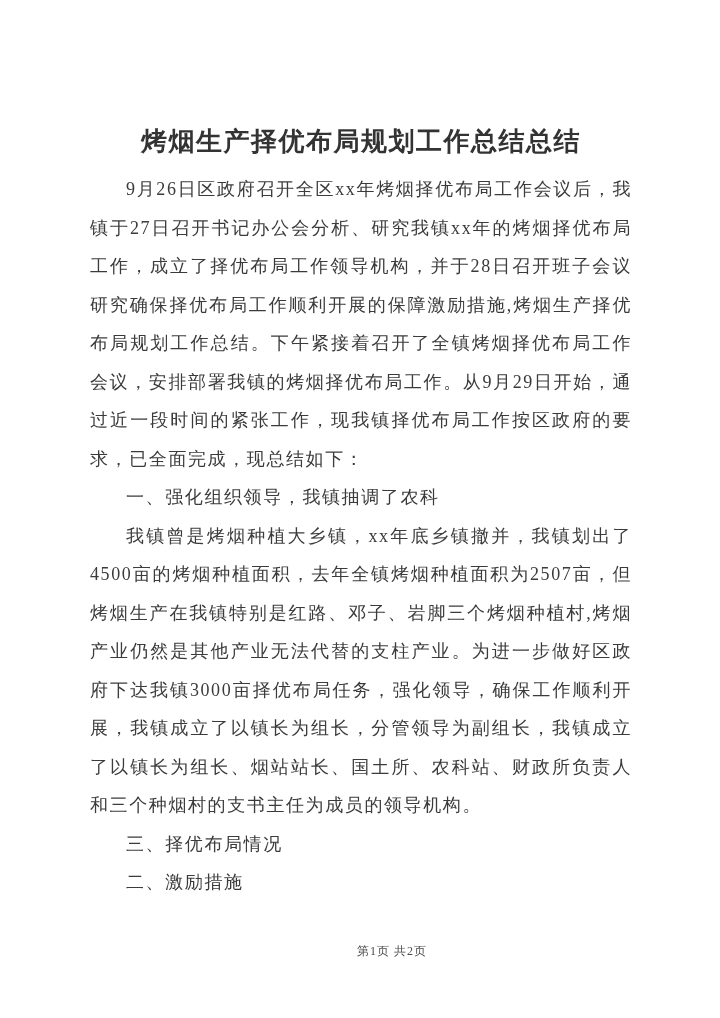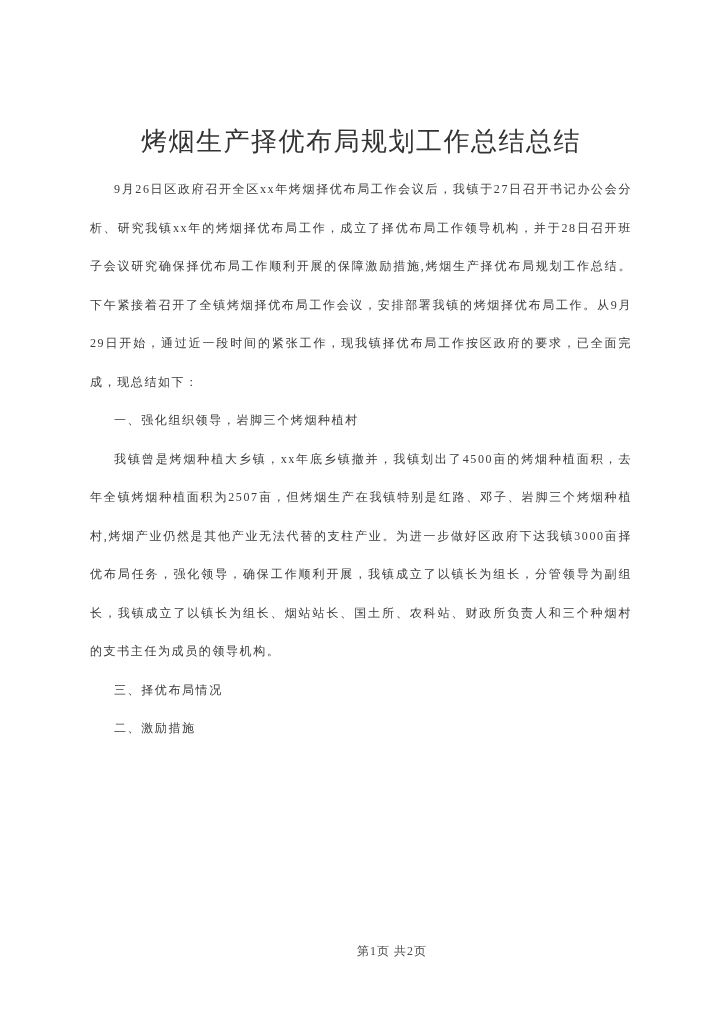--- a/index.html
+++ b/index.html
@@ -17,29 +17,29 @@
     overflow: hidden;
   }
   .doc-content {
     position: absolute;
     top: 122px;
     left: 90px;
     right: 88px;
   }
   .doc-title {
     font-size: 26px;
-    font-weight: normal;
+    font-weight: bold;
     text-align: center;
     letter-spacing: 1.5px;
     color: #333333;
     line-height: 40px;
     margin-bottom: 8px;
   }
   .para {
-    font-size: 12px;
+    font-size: 18px;
     line-height: 38.5px;
     letter-spacing: 1.6px;
     text-align: justify;
     text-indent: 2em;
     color: #3b3b3b;
   }
   .doc-footer {
     position: absolute;
     bottom: 58px;
     left: 0;
@@ -55,21 +55,21 @@
 <body>
 
 <div class="doc-page">
 
   <div class="doc-content">
 
     <h1 class="doc-title">烤烟生产择优布局规划工作总结总结</h1>
 
     <p class="para">9月26日区政府召开全区xx年烤烟择优布局工作会议后，我镇于27日召开书记办公会分析、研究我镇xx年的烤烟择优布局工作，成立了择优布局工作领导机构，并于28日召开班子会议研究确保择优布局工作顺利开展的保障激励措施,烤烟生产择优布局规划工作总结。下午紧接着召开了全镇烤烟择优布局工作会议，安排部署我镇的烤烟择优布局工作。从9月29日开始，通过近一段时间的紧张工作，现我镇择优布局工作按区政府的要求，已全面完成，现总结如下：</p>
 
-    <p class="para">一、强化组织领导，岩脚三个烤烟种植村</p>
+    <p class="para">一、强化组织领导，我镇抽调了农科</p>
 
     <p class="para">我镇曾是烤烟种植大乡镇，xx年底乡镇撤并，我镇划出了4500亩的烤烟种植面积，去年全镇烤烟种植面积为2507亩，但烤烟生产在我镇特别是红路、邓子、岩脚三个烤烟种植村,烤烟产业仍然是其他产业无法代替的支柱产业。为进一步做好区政府下达我镇3000亩择优布局任务，强化领导，确保工作顺利开展，我镇成立了以镇长为组长，分管领导为副组长，我镇成立了以镇长为组长、烟站站长、国土所、农科站、财政所负责人和三个种烟村的支书主任为成员的领导机构。</p>
 
     <p class="para">三、择优布局情况</p>
 
     <p class="para">二、激励措施</p>
 
 
   </div>
 

